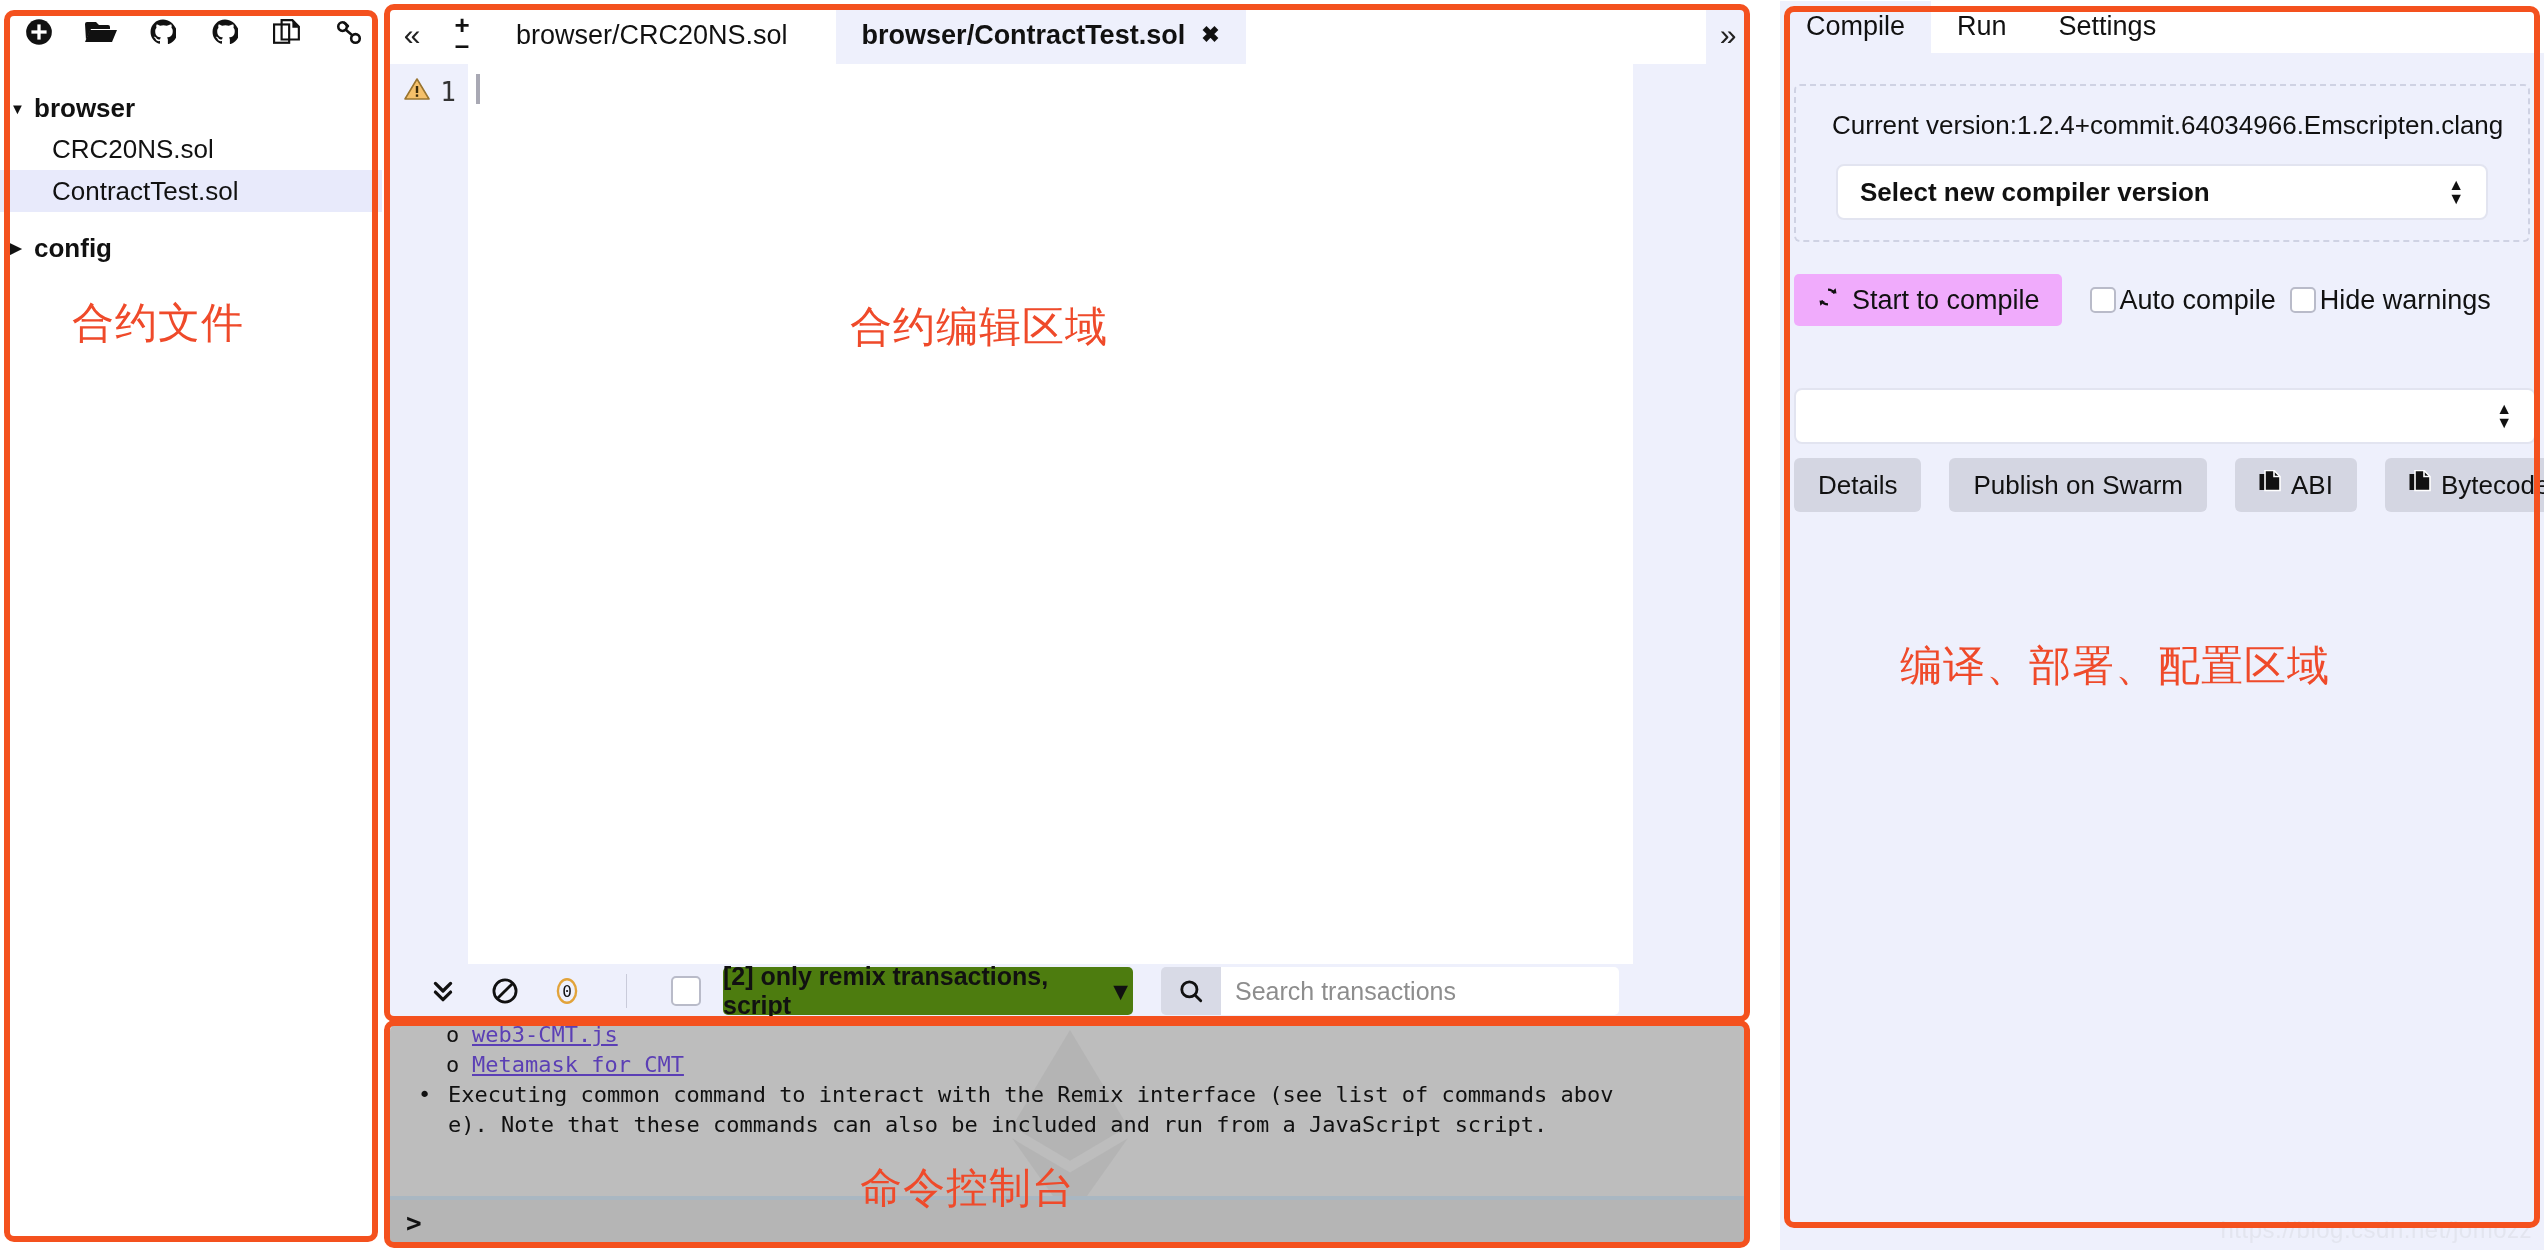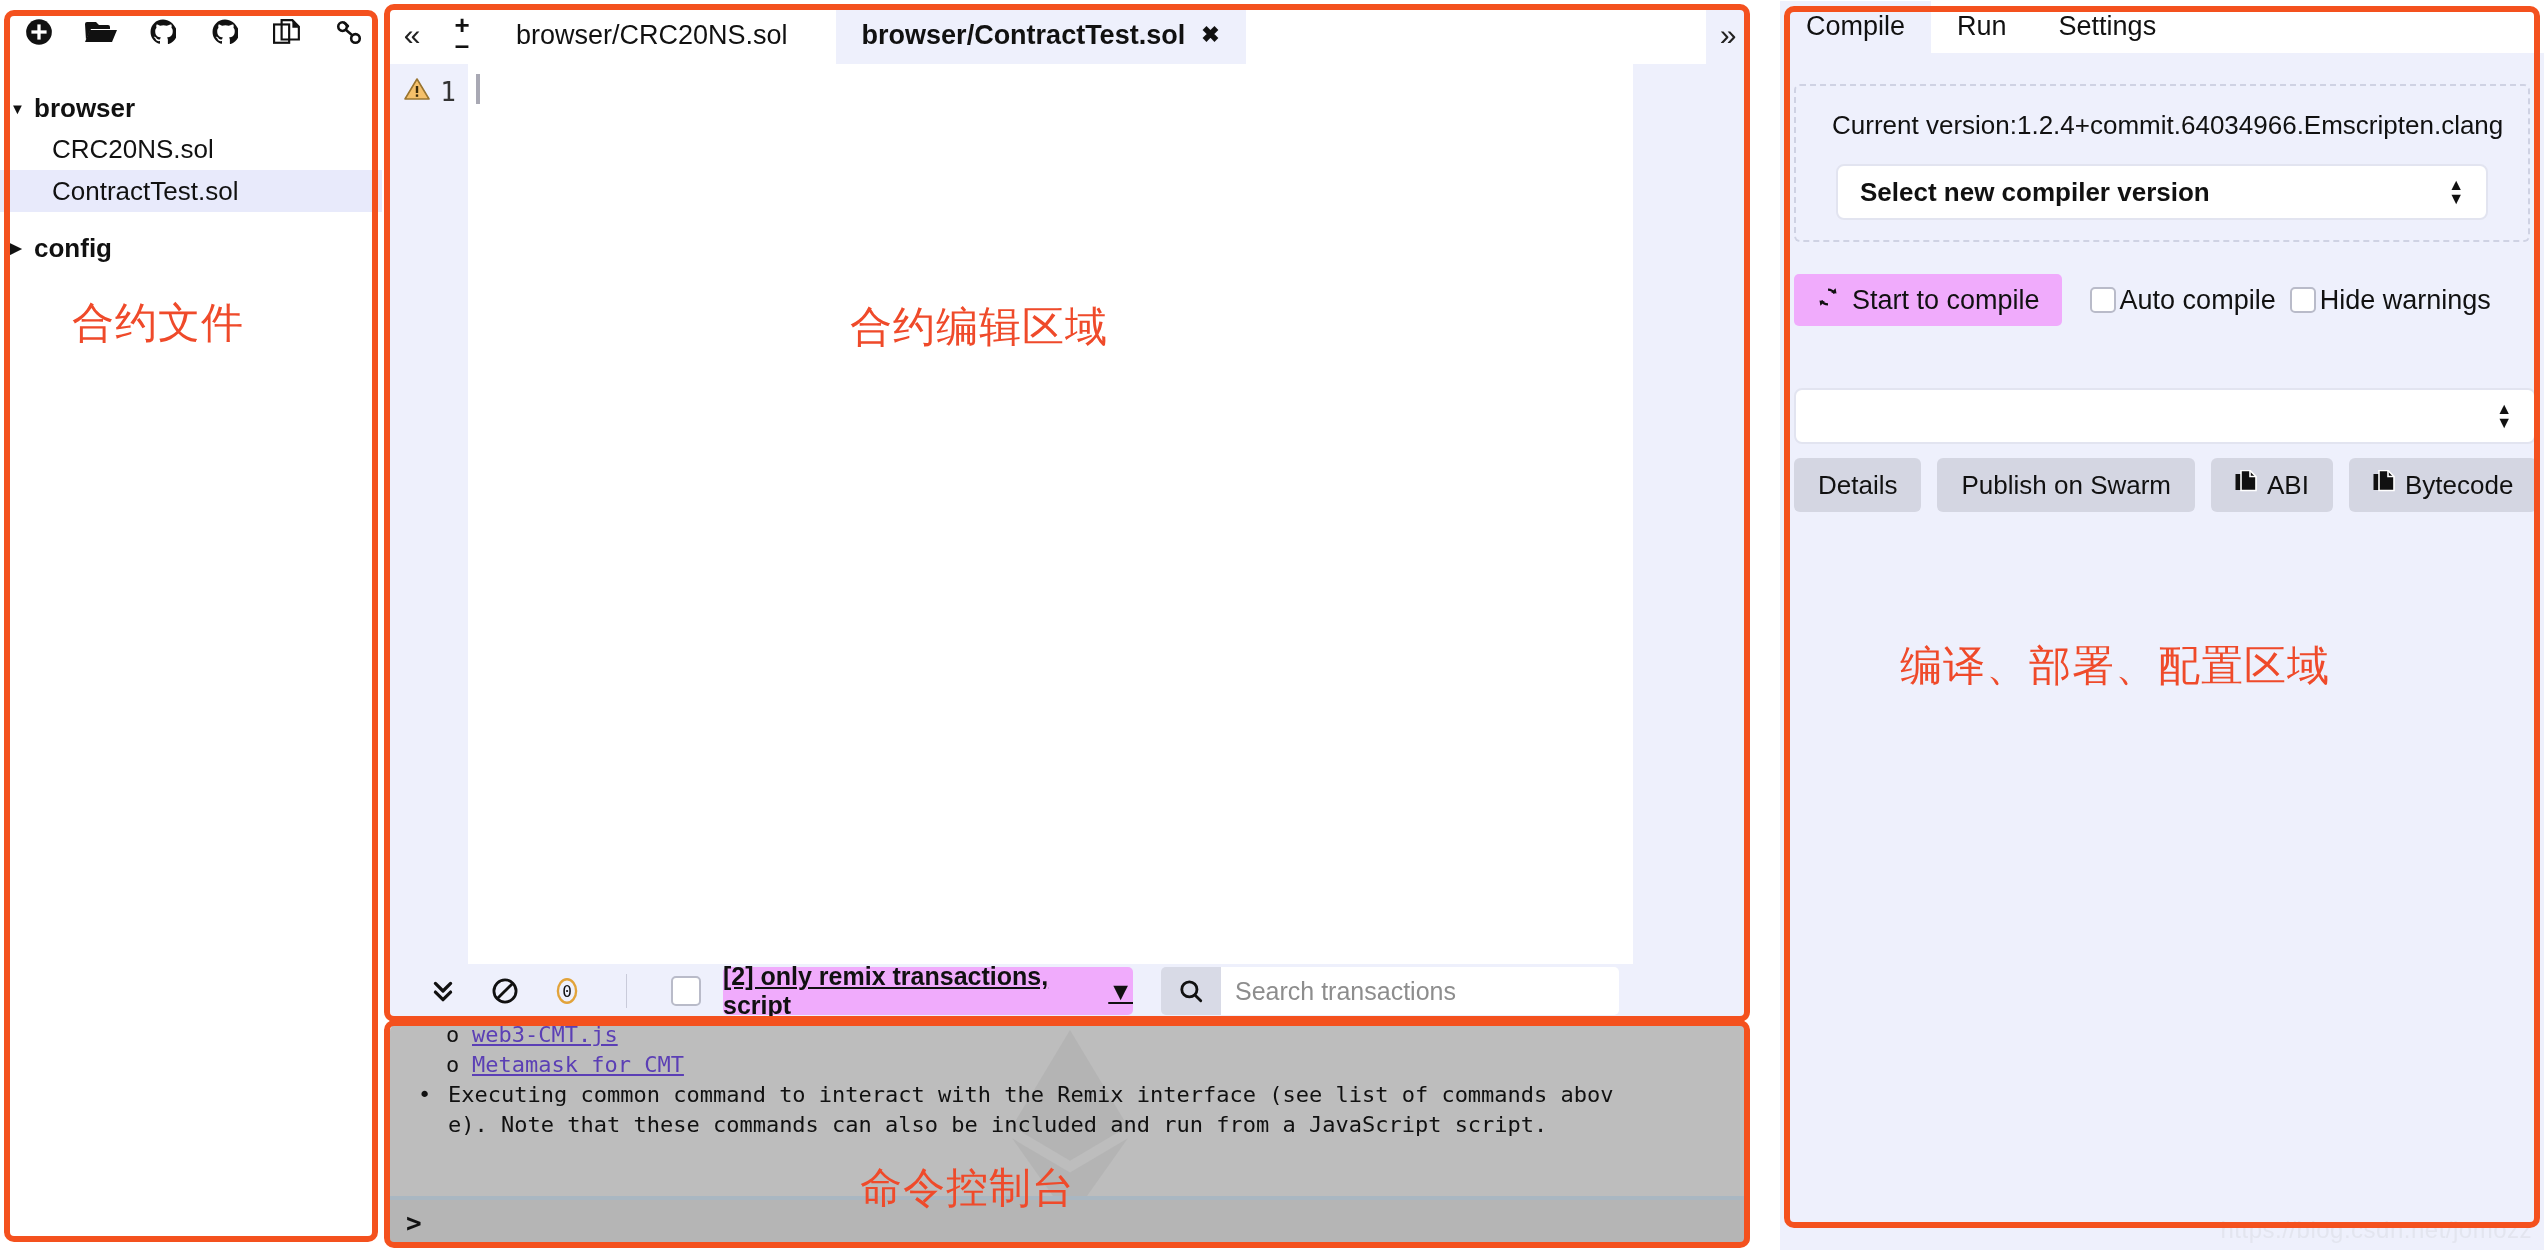--- a/index.html
+++ b/index.html
@@ -114,23 +114,23 @@
     background: #eef0fc; display:flex; align-items:center; padding-left: 22px; gap: 0;
   }
   .tx-ico { width: 62px; height: 46px; display:flex;align-items:center;justify-content:center;
     cursor:pointer; }
   .tx-sep { width: 1px; height: 34px; background:#c9cbda; margin: 0 44px 0 28px; }
   #tx-check {
     width: 30px; height: 30px; border:2px solid #b9bbc9; border-radius:5px; background:#fff;
     cursor:pointer; margin-right: 22px;
   }
   #tx-select {
-    width: 410px; height: 48px; background:#f0abfc; border-radius:5px;
+    width: 410px; height: 48px; background:#4d7c0f; border-radius:5px;
     display:flex; align-items:center; justify-content:center; gap: 18px;
-    font-size: 25px; font-weight:bold; color:#111; cursor:pointer;text-decoration:underline;
+    font-size: 25px; font-weight:bold; color:#111; cursor:pointer;
   }
   #tx-search-wrap { display:flex; align-items:center; margin-left: 28px; }
   #tx-search-btn { width: 60px; height: 48px; background:#d8dae6; border-radius:5px 0 0 5px;
     display:flex;align-items:center;justify-content:center; cursor:pointer; }
   #tx-search-input {
     width: 398px; height: 48px; border: none; outline: none; background:#fff;
     border-radius: 0 5px 5px 0; font-size: 25px; color:#333; padding-left: 14px;
     font-family: "Liberation Sans", sans-serif;
   }
   #tx-search-input::placeholder { color:#8d8d8d; }
@@ -195,21 +195,21 @@
   }
   .chk-wrap { display:flex; align-items:center; gap: 4px; margin-left: 28px; font-size: 27px; color:#111; cursor:pointer;}
   .chk-box { width: 26px; height: 26px; border: 2px solid #b9bbc9; border-radius: 5px; background:#fff; }
 
   #contract-select {
     position:absolute; left: 14px; top: 388px; width: 742px; height: 56px;
     background:#fff; border:2px solid #e2e4f0; border-radius: 8px;
     display:flex; align-items:center; padding: 0 22px; cursor:pointer;
   }
   #btn-row { position:absolute; left: 14px; top: 456px; width: 742px; height: 58px;
-    display:flex; align-items:center; gap: 16px; }
+    display:flex; align-items:center; gap: 28px; }
   .gbtn { height: 54px; background:#d4d6e2; border-radius: 6px; display:flex; align-items:center;
     gap: 10px; padding: 0 24px; font-size: 26px; color:#111; cursor:pointer; white-space:nowrap;}
 
   #watermark {
     position:absolute; right: 12px; bottom: 6px; color:#e3e5ef; font-size: 24px;
     letter-spacing: 0.5px; font-family: "Liberation Sans", sans-serif;
   }
 </style>
 </head>
 <body>

